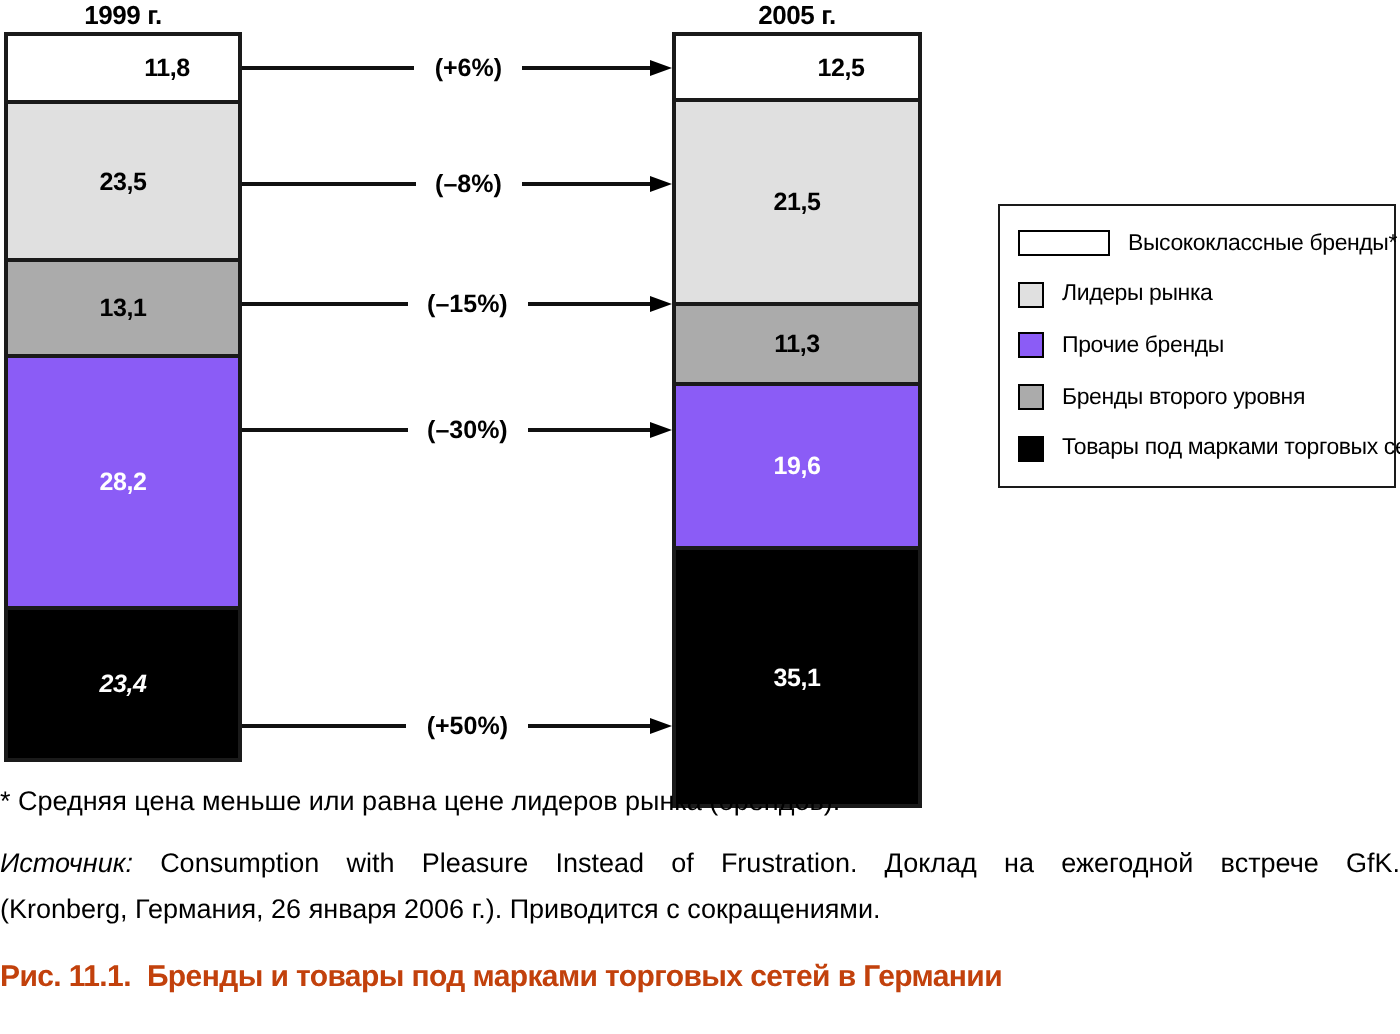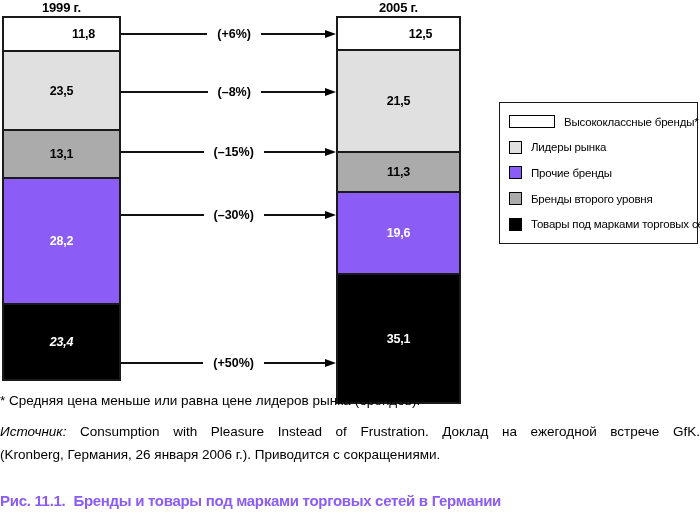--- a/index.html
+++ b/index.html
@@ -35,22 +35,22 @@
         display:flex;flex-direction:column;justify-content:space-around;padding:6px 9px;}
   .legend-item{display:flex;align-items:center;gap:9px;}
   .swatch{width:13px;height:13px;border:1.2px solid #000;flex:0 0 auto;box-sizing:border-box;}
   .legend-label{font-size:11.5px;letter-spacing:-0.2px;white-space:nowrap;color:#000;}
 
   
   .footnote{position:absolute;left:0;top:393px;width:700px;font-size:13.5px;color:#000;}
   .source{position:absolute;left:0;top:421px;width:700px;font-size:13.5px;color:#000;line-height:22.5px;}
   .source .l1{text-align:justify;text-align-last:justify;}
   .source .prefix{font-style:italic;}
-  .caption{position:absolute;left:0;top:492px;width:628px;font-size:15px;font-weight:bold;
-        letter-spacing:-0.3px;color:#8b5cf6;}
+  .caption{position:absolute;left:0;top:480px;width:628px;font-size:15px;font-weight:bold;
+        letter-spacing:-0.3px;color:#c2410c;}
   .caption .cap-text{margin-left:8px;}
 </style>
 </head>
 <body>
 
 <div id="page">
 
   <div class="bar-col" style="left:2px;width:119px;">
     <div class="col-title">1999 г.</div>
     <div class="bar">

